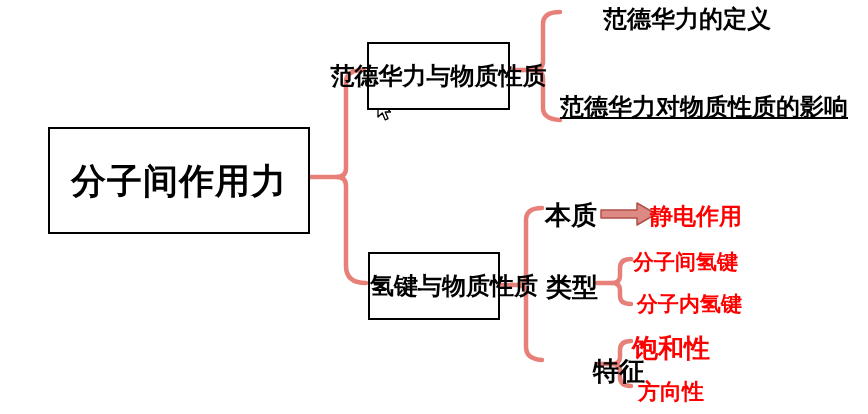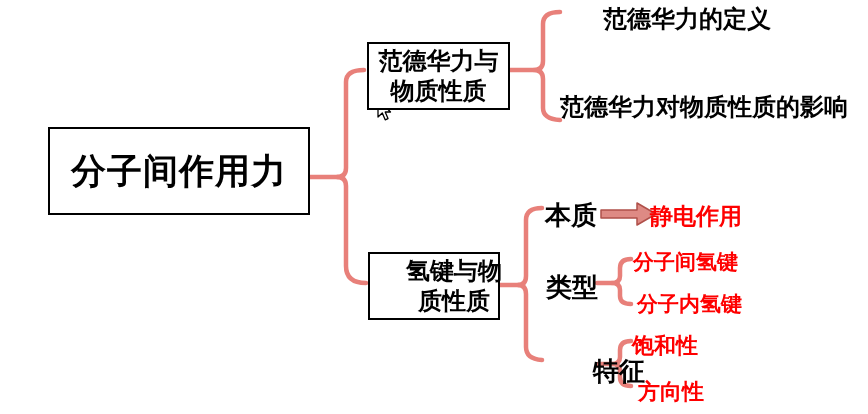--- a/index.html
+++ b/index.html
@@ -4,41 +4,41 @@
 <style>
   html,body{margin:0;padding:0;background:#ffffff;}
   #canvas{
     position:relative;width:868px;height:414px;background:#ffffff;
     font-family:"Liberation Sans","DejaVu Sans",sans-serif;
     overflow:hidden;
   }
   #connector-layer{position:absolute;left:0;top:0;width:868px;height:414px;}
   .node-box{
     position:absolute;box-sizing:border-box;border:2.5px solid #000;
-    background:#fff;display:flex;flex-direction:column;align-items:center;
+    background:#fff;display:flex;flex-direction:row;align-items:center;
     justify-content:center;text-align:center;color:#000;font-weight:bold;
   }
   .node-box .bl{display:block;white-space:nowrap;}
-  #root-box{left:48px;top:127px;width:262px;height:88px;font-size:35px;line-height:44px;letter-spacing:1px;}
+  #root-box{left:48px;top:127px;width:262px;height:107px;font-size:35px;line-height:44px;letter-spacing:1px;}
   #vdw-box{left:367px;top:42px;width:143px;height:68px;font-size:24px;line-height:30px;}
   #hbond-box{left:368px;top:252px;width:132px;height:68px;font-size:24px;line-height:30px;padding-left:40px;}
   .floating-label{
     position:absolute;font-weight:bold;white-space:nowrap;color:#000;
   }
   .lbl-black{color:#000;}
   .lbl-red{color:#fe0000;}
   #vdw-definition{left:562px;top:3px;font-size:24px;margin-left:41px;}
-  #vdw-influence{left:560px;top:91px;font-size:24px;}
+  #vdw-influence{left:560px;top:91px;font-size:24px;text-decoration:underline;}
   #essence-label{left:545px;top:198px;font-size:26px;}
   #electrostatic-label{left:650px;top:201px;font-size:23px;}
   #type-label{left:546px;top:270px;font-size:26px;}
   #inter-hbond-label{left:633px;top:248px;font-size:21px;}
   #intra-hbond-label{left:637px;top:290px;font-size:21px;}
   #feature-label{left:545px;top:354px;font-size:26px;margin-left:48px;}
-  #saturation-label{left:632px;top:331px;font-size:22px;}
+  #saturation-label{left:632px;top:331px;font-size:26px;}
   #direction-label{left:638px;top:377px;font-size:22px;}
 </style>
 </head>
 <body>
 
 <div id="canvas">
 
   <svg id="connector-layer" viewBox="0 0 868 414" xmlns="http://www.w3.org/2000/svg">
     <g stroke="#e8807a" stroke-width="4.5" fill="none" stroke-linecap="round" stroke-linejoin="round">
 

